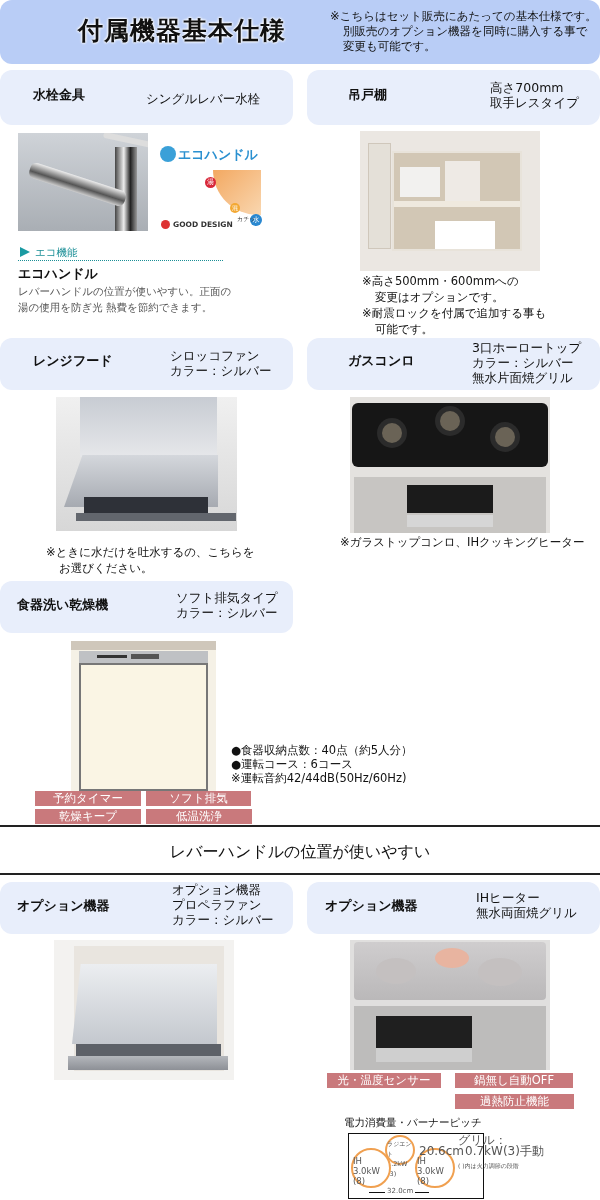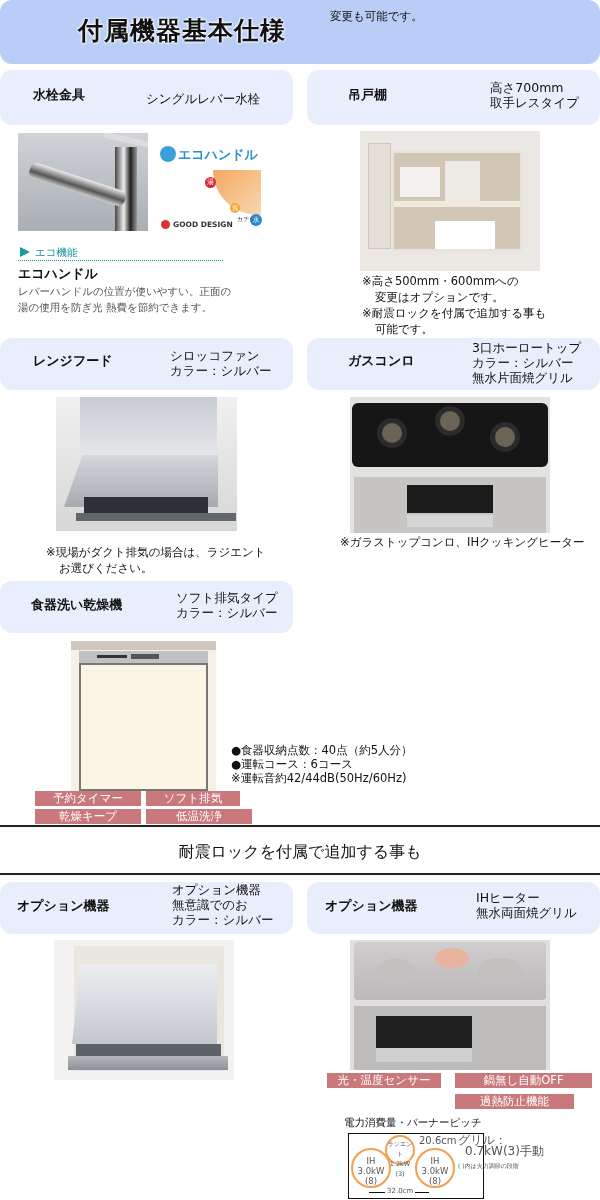--- a/index.html
+++ b/index.html
@@ -16,28 +16,30 @@
 .note .ind{padding-left:13px}
 .photo{overflow:hidden}
 .badge{background:#c9797c;color:#fff;font-size:11.5px;text-align:center;height:15px;line-height:15px}
 .rule{left:0;width:600px;height:2px;background:#222}
 .eco-head{left:20px;top:246px;font-size:10.5px;color:#1a8e96}
 .eco-tri{display:inline-block;width:0;height:0;border-top:5px solid transparent;border-bottom:5px solid transparent;border-left:10px solid #1a9aa2;margin-right:5px;vertical-align:-1px}
 .eco-line{left:18px;top:260px;width:205px;border-top:1px dotted #1a8e96}
 .eco-title{left:18px;top:265px;font-size:13px;font-weight:bold;color:#111}
 .eco-body{left:18px;top:283px;width:215px;font-size:10.5px;line-height:16px;color:#555}
 .diag{left:348px;top:1133px;width:136px;height:66px;border:1.5px solid #111}
-.burner{border:2px solid #f0a050;border-radius:50%;text-align:center;color:#555;font-size:8.5px;line-height:10px;background:#fff}
+.burner{border:2px solid #f0a050;border-radius:50%;text-align:left;color:#555;font-size:8.5px;line-height:10px;background:#fff}
 </style>
 </head>
 <body>
 
 <div class="abs hdr"></div>
 <div class="abs hdr-title">付属機器基本仕様</div>
 <div class="abs hdr-note">
+  <div>※こちらはセット販売にあたっての基本仕様です。</div>
+  <div>別販売のオプション機器を同時に購入する事で</div>
   <div>変更も可能です。</div>
 </div>
 
 <div class="abs card" style="left:0;top:70px;width:293px;height:55px"></div>
 <div class="abs card-title" style="left:33px;top:86px">水栓金具</div>
 <div class="abs card-sub" style="left:146px;top:91px">シングルレバー水栓</div>
 
 <div class="abs card" style="left:307px;top:70px;width:293px;height:55px"></div>
 <div class="abs card-title" style="left:348px;top:86px">吊戸棚</div>
 <div class="abs card-sub" style="left:490px;top:80px">
@@ -100,72 +102,72 @@
   <div>無水片面焼グリル</div>
 </div>
 
 <div class="abs photo" style="left:56px;top:397px;width:181px;height:134px;background:linear-gradient(180deg,#f0f0f0,#d7d7d7)">
   <div class="abs" style="left:24px;top:0;width:137px;height:60px;background:linear-gradient(180deg,#c8ccd3,#e6e7ea)"></div>
   <div class="abs" style="left:8px;top:58px;width:154px;height:52px;background:linear-gradient(180deg,#d4d7dc,#a6aab1);clip-path:polygon(12% 0,100% 0,100% 100%,0 100%)"></div>
   <div class="abs" style="left:28px;top:100px;width:124px;height:18px;background:#2e3138"></div>
   <div class="abs" style="left:20px;top:116px;width:160px;height:8px;background:#62666d"></div>
 </div>
 <div class="abs note" style="left:46px;top:544px">
-  <div>※現場がダクト排気の場合は、ラジエント</div>
+  <div>※ときに水だけを吐水するの、こちらを</div>
   <div class="ind">お選びください。</div>
 </div>
 
 <div class="abs photo" style="left:350px;top:397px;width:200px;height:136px;background:#e4e2df">
   <div class="abs" style="left:2px;top:6px;width:196px;height:64px;background:#161616;border-radius:6px"></div>
   <div class="abs" style="left:32px;top:26px;width:20px;height:20px;border-radius:50%;background:#6a6356;box-shadow:0 0 0 5px #2b2b2b"></div>
   <div class="abs" style="left:90px;top:14px;width:20px;height:20px;border-radius:50%;background:#6a6356;box-shadow:0 0 0 5px #2b2b2b"></div>
   <div class="abs" style="left:145px;top:30px;width:20px;height:20px;border-radius:50%;background:#6a6356;box-shadow:0 0 0 5px #2b2b2b"></div>
   <div class="abs" style="left:4px;top:80px;width:192px;height:56px;background:#c7c5c2"></div>
   <div class="abs" style="left:57px;top:88px;width:86px;height:28px;background:#1b1b1b"></div>
   <div class="abs" style="left:57px;top:118px;width:86px;height:12px;background:#d6d6d6"></div>
 </div>
 <div class="abs note" style="left:340px;top:534px">
   <div>※ガラストップコンロ、IHクッキングヒーター</div>
 </div>
 
 <div class="abs card" style="left:0;top:581px;width:293px;height:52px"></div>
-<div class="abs card-title" style="left:31px;top:596px">食器洗い乾燥機</div>
+<div class="abs card-title" style="left:17px;top:596px">食器洗い乾燥機</div>
 <div class="abs card-sub" style="left:176px;top:590px">
   <div>ソフト排気タイプ</div>
   <div>カラー：シルバー</div>
 </div>
 
 <div class="abs photo" style="left:71px;top:641px;width:145px;height:150px;background:#f5f1e6">
   <div class="abs" style="left:0;top:0;width:145px;height:9px;background:#cfc7bb"></div>
   <div class="abs" style="left:8px;top:10px;width:129px;height:12px;background:#bfc1c4"></div>
   <div class="abs" style="left:26px;top:14px;width:30px;height:3px;background:#333"></div>
   <div class="abs" style="left:60px;top:13px;width:28px;height:5px;background:#555"></div>
   <div class="abs" style="left:8px;top:22px;width:129px;height:128px;background:#faf5e4;border:2px solid #777"></div>
 </div>
 
 <div class="abs note" style="left:231px;top:743px;line-height:14px;font-size:11.5px">
   <div>●食器収納点数：40点（約5人分）</div>
   <div>●運転コース：6コース</div>
   <div>※運転音約42/44dB(50Hz/60Hz)</div>
 </div>
 
 <div class="abs badge" style="left:35px;top:791px;width:106px">予約タイマー</div>
-<div class="abs badge" style="left:146px;top:791px;width:94px">ソフト排気</div>
+<div class="abs badge" style="left:146px;top:791px;width:105px">ソフト排気</div>
 <div class="abs badge" style="left:35px;top:809px;width:106px">乾燥キープ</div>
 <div class="abs badge" style="left:146px;top:809px;width:106px">低温洗浄</div>
 
 <div class="abs rule" style="top:825px"></div>
-<div class="abs" style="left:0;top:842px;width:600px;text-align:center;font-size:16px;color:#111">耐震ロックを付属で追加する事も</div>
+<div class="abs" style="left:0;top:842px;width:600px;text-align:center;font-size:16px;color:#111">レバーハンドルの位置が使いやすい</div>
 <div class="abs rule" style="top:873px"></div>
 
 <div class="abs card" style="left:0;top:882px;width:293px;height:52px"></div>
 <div class="abs card-title" style="left:17px;top:897px">オプション機器</div>
 <div class="abs card-sub" style="left:172px;top:882px">
   <div>オプション機器</div>
-  <div>無意識でのお</div>
+  <div>プロペラファン</div>
   <div>カラー：シルバー</div>
 </div>
 
 <div class="abs card" style="left:307px;top:882px;width:293px;height:52px"></div>
 <div class="abs card-title" style="left:325px;top:897px">オプション機器</div>
 <div class="abs card-sub" style="left:476px;top:890px">
   <div>IHヒーター</div>
   <div>無水両面焼グリル</div>
 </div>
 
@@ -180,39 +182,39 @@
   <div class="abs" style="left:4px;top:2px;width:192px;height:58px;background:linear-gradient(180deg,#cfcdce,#bab8b9);border-radius:4px"></div>
   <div class="abs" style="left:26px;top:18px;width:40px;height:26px;border-radius:50%;background:#c4c0c0"></div>
   <div class="abs" style="left:85px;top:8px;width:34px;height:20px;border-radius:50%;background:#e8b4a0"></div>
   <div class="abs" style="left:128px;top:18px;width:44px;height:28px;border-radius:50%;background:#c4c0c0"></div>
   <div class="abs" style="left:4px;top:66px;width:192px;height:64px;background:#bdbcbb"></div>
   <div class="abs" style="left:26px;top:76px;width:96px;height:32px;background:#1f1f1f"></div>
   <div class="abs" style="left:26px;top:108px;width:96px;height:14px;background:#cfcfcf"></div>
 </div>
 
 <div class="abs badge" style="left:327px;top:1073px;width:114px">光・温度センサー</div>
-<div class="abs badge" style="left:455px;top:1073px;width:137px">鍋無し自動OFF</div>
+<div class="abs badge" style="left:455px;top:1073px;width:118px">鍋無し自動OFF</div>
 <div class="abs badge" style="left:455px;top:1094px;width:119px">過熱防止機能</div>
 
 <div class="abs" style="left:344px;top:1116px;font-size:10.5px;color:#111">電力消費量・バーナーピッチ</div>
 <div class="abs diag">
   <div class="abs burner" style="left:36px;top:1px;width:30px;height:30px;padding-top:2px">
     <div style="font-size:6px">ラジエント</div>
     <div style="font-size:6.5px">1.2kW</div>
     <div style="font-size:6.5px">(3)</div>
   </div>
   <div class="abs burner" style="left:2px;top:14px;width:40px;height:40px;padding-top:6px">
     <div>IH</div>
     <div>3.0kW</div>
     <div>(8)</div>
   </div>
   <div class="abs burner" style="left:66px;top:14px;width:40px;height:40px;padding-top:6px">
     <div>IH</div>
     <div>3.0kW</div>
     <div>(8)</div>
   </div>
-  <div class="abs" style="left:70px;top:1px;font-size:10px;color:#555">20.6cm</div>
+  <div class="abs" style="left:70px;top:10px;font-size:12px;color:#555">20.6cm</div>
   <div class="abs" style="left:20px;top:58px;width:60px;border-top:1px solid #111"></div>
   <div class="abs" style="left:36px;top:53px;font-size:7px;color:#555;background:#fff;padding:0 2px">32.0cm</div>
 </div>
 <div class="abs" style="left:458px;top:1132px;font-size:12px;color:#555">グリル：</div>
 <div class="abs" style="left:465px;top:1143px;font-size:12px;color:#555">0.7kW(3)手動</div>
 <div class="abs" style="left:458px;top:1162px;font-size:6px;color:#555">( )内は火力調節の段階</div>
 
 </body></html>

